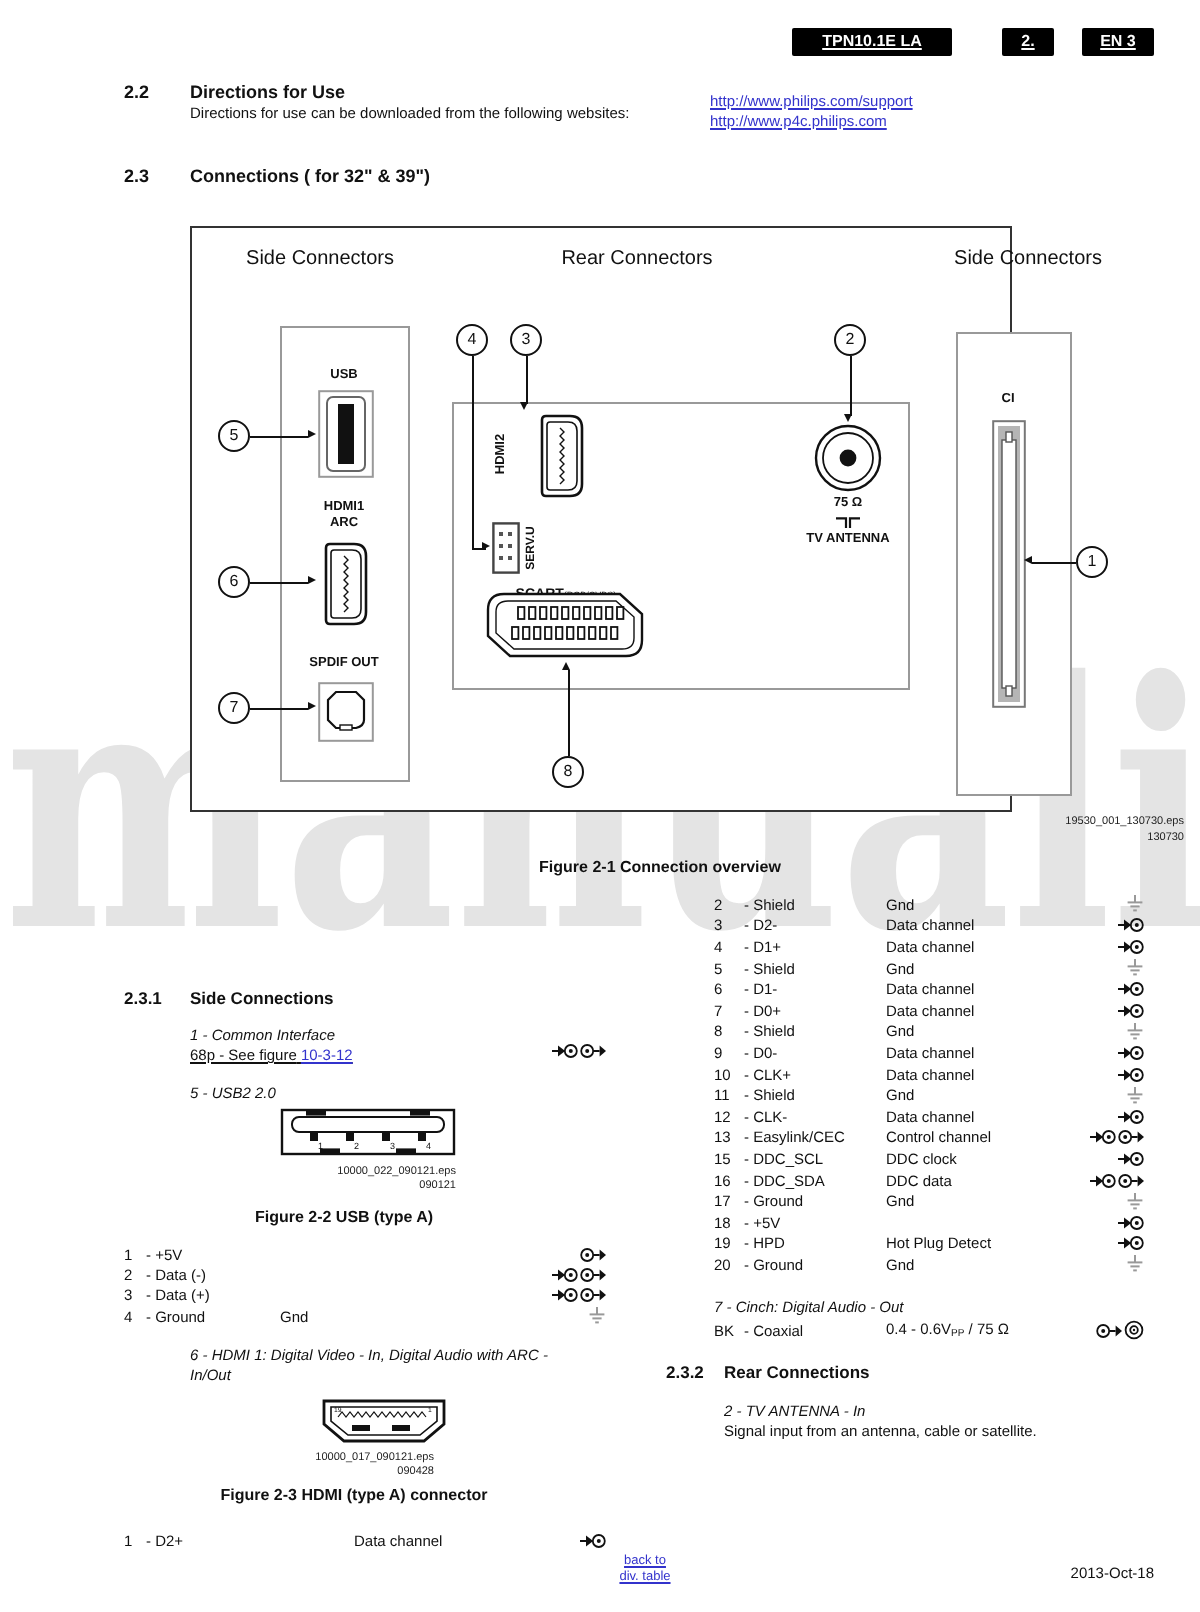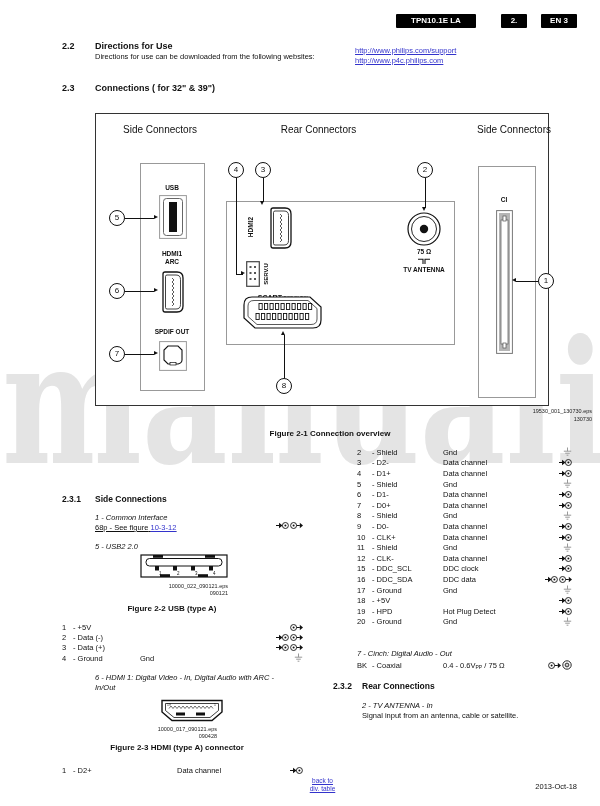--- a/index.html
+++ b/index.html
@@ -11,23 +11,23 @@
   .b{font-weight:bold;}
   .bi{font-weight:normal;font-style:italic;}
   .fs55{font-size:5.5px;line-height:7.5px;color:#222;}
   .fs75{font-size:7.5px;line-height:9.6px;}
   .fs8{font-size:8px;line-height:10px;}
   .fs85{font-size:8.5px;line-height:10px;}
   .fs9{font-size:9px;line-height:11px;}
   .fs10{font-size:10px;line-height:12px;}
   a,.lnk{color:#3333cc;text-decoration:underline;cursor:pointer;}
   .badge{position:absolute;background:#000;color:#fff;font-weight:bold;font-size:8px;
-         height:14px;line-height:14px;text-align:center;border-radius:1px;}
+         height:14px;line-height:14px;text-align:center;border-radius:1px;text-decoration:underline;}
   
-  #figure1{position:absolute;left:95px;top:113px;width:454px;height:293px;
+  #figure1{position:absolute;left:95px;top:113px;width:411px;height:293px;
            border:1.4px solid #333;background:#fff;z-index:2;box-sizing:border-box;}
   .panel{position:absolute;border:1px solid #999;background:#fff;}
   .clabel{position:absolute;font-weight:bold;font-size:6.5px;line-height:8px;color:#111;text-align:center;}
   .vlab{transform:rotate(-90deg);}
   .co{position:absolute;width:14px;height:14px;border:1px solid #111;border-radius:50%;
       background:#fff;font-size:8px;line-height:14px;text-align:center;z-index:3;}
   .ln{position:absolute;background:#111;z-index:2;}
   .ar{width:0;height:0;position:absolute;z-index:2;}
   .ar-r{border-top:2.8px solid transparent;border-bottom:2.8px solid transparent;border-left:4.5px solid #111;}
   .ar-l{border-top:2.8px solid transparent;border-bottom:2.8px solid transparent;border-right:4.5px solid #111;}
@@ -487,20 +487,39 @@
         <span class="c-ic">
           <svg width="13" height="9" viewBox="0 0 13 9">
             <line x1="0" y1="4.5" x2="3" y2="4.5" stroke="#111" stroke-width="1"></line>
             <path d="M3,1.8 L6.6,4.5 L3,7.2 Z" fill="#111"></path>
             <circle cx="9.4" cy="4.5" r="3" fill="none" stroke="#111" stroke-width="0.9"></circle>
             <circle cx="9.4" cy="4.5" r="1" fill="#111"></circle>
           </svg>
         </span>
       </div>
       <div class="prow">
+        <span class="c-pin">13</span>
+        <span class="c-name">- Easylink/CEC</span>
+        <span class="c-desc">Control channel</span>
+        <span class="c-ic">
+          <svg width="13" height="9" viewBox="0 0 13 9">
+            <line x1="0" y1="4.5" x2="3" y2="4.5" stroke="#111" stroke-width="1"></line>
+            <path d="M3,1.8 L6.6,4.5 L3,7.2 Z" fill="#111"></path>
+            <circle cx="9.4" cy="4.5" r="3" fill="none" stroke="#111" stroke-width="0.9"></circle>
+            <circle cx="9.4" cy="4.5" r="1" fill="#111"></circle>
+          </svg>
+          <svg width="13" height="9" viewBox="0 0 13 9">
+            <circle cx="3.6" cy="4.5" r="3" fill="none" stroke="#111" stroke-width="0.9"></circle>
+            <circle cx="3.6" cy="4.5" r="1" fill="#111"></circle>
+            <line x1="6.6" y1="4.5" x2="9.8" y2="4.5" stroke="#111" stroke-width="1"></line>
+            <path d="M9.8,1.8 L13,4.5 L9.8,7.2 Z" fill="#111"></path>
+          </svg>
+        </span>
+      </div>
+      <div class="prow">
         <span class="c-pin">15</span>
         <span class="c-name">- DDC_SCL</span>
         <span class="c-desc">DDC clock</span>
         <span class="c-ic">
           <svg width="13" height="9" viewBox="0 0 13 9">
             <line x1="0" y1="4.5" x2="3" y2="4.5" stroke="#111" stroke-width="1"></line>
             <path d="M3,1.8 L6.6,4.5 L3,7.2 Z" fill="#111"></path>
             <circle cx="9.4" cy="4.5" r="3" fill="none" stroke="#111" stroke-width="0.9"></circle>
             <circle cx="9.4" cy="4.5" r="1" fill="#111"></circle>
           </svg>

